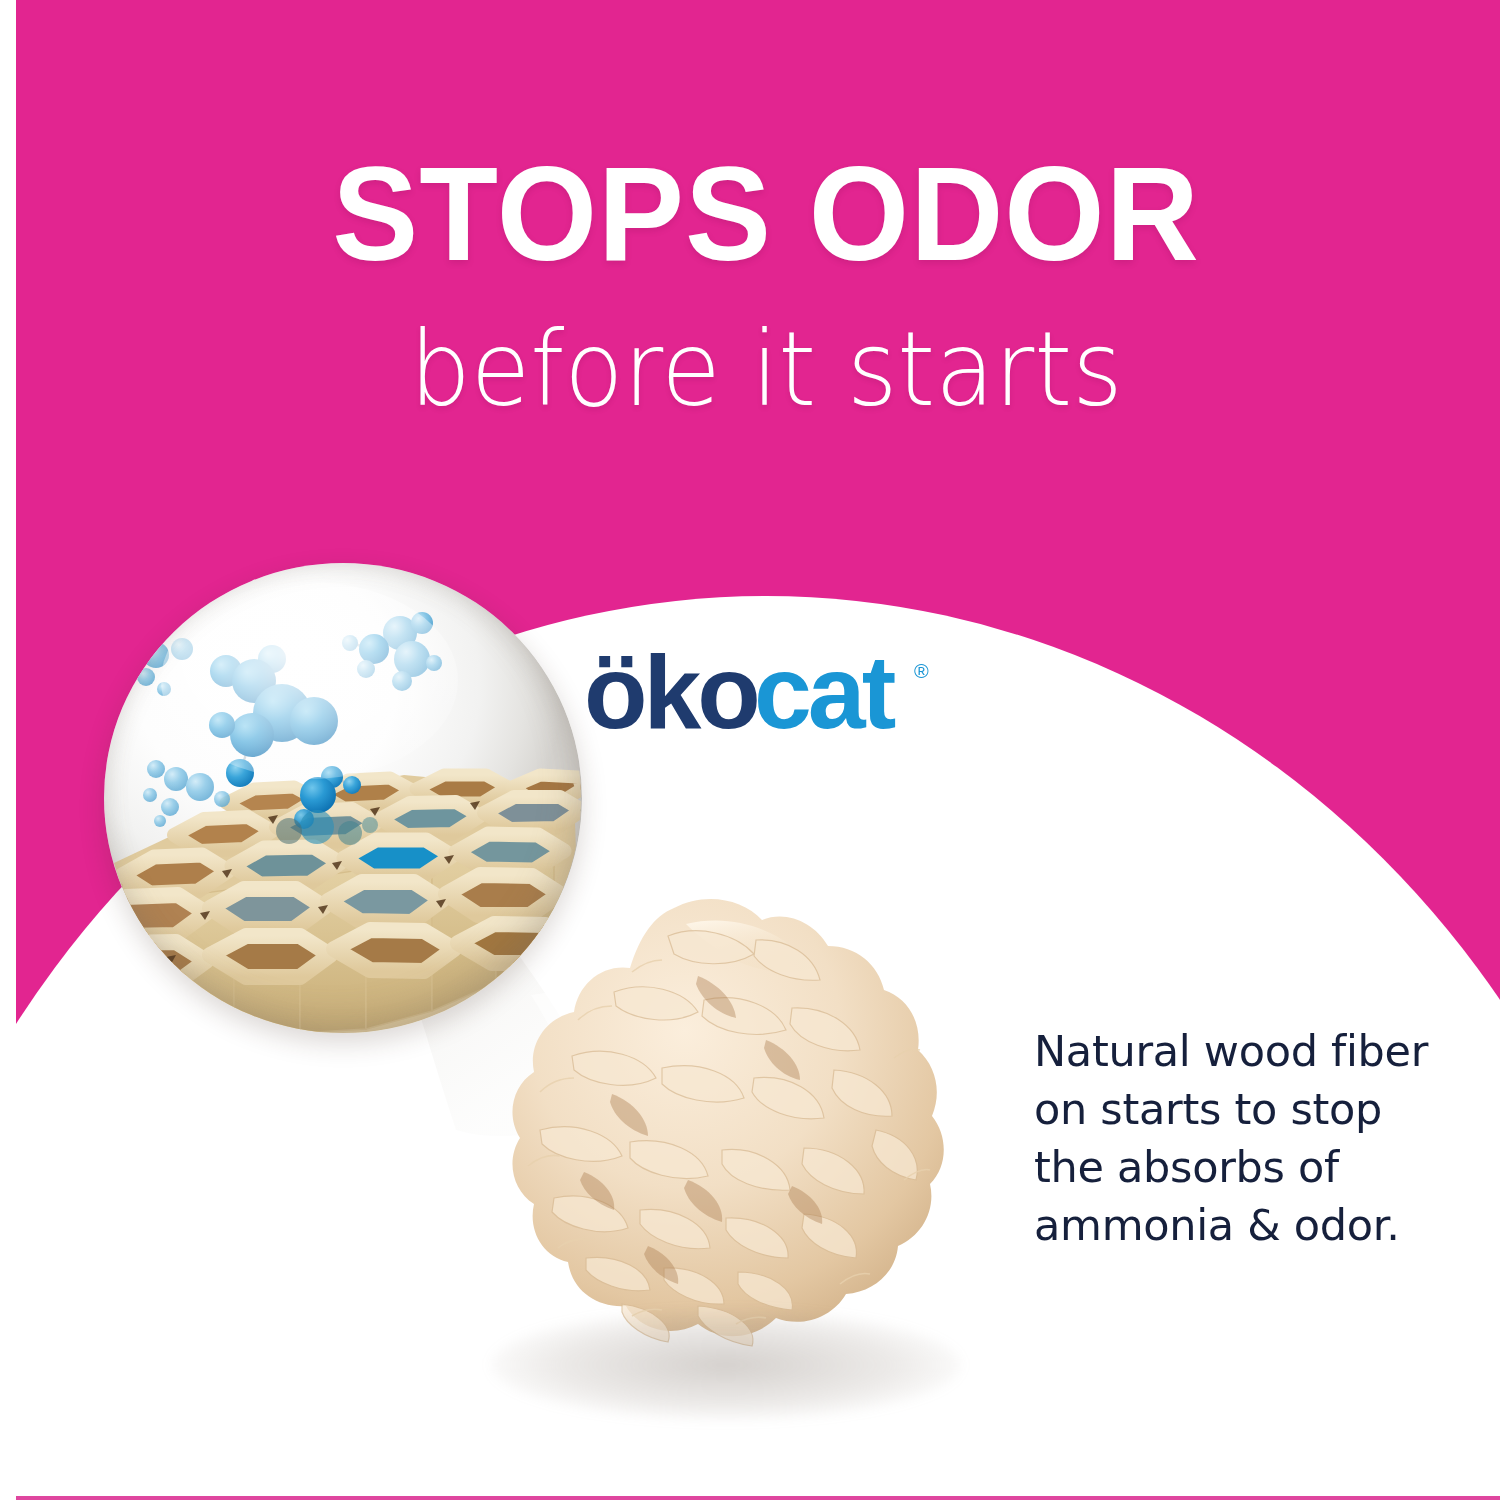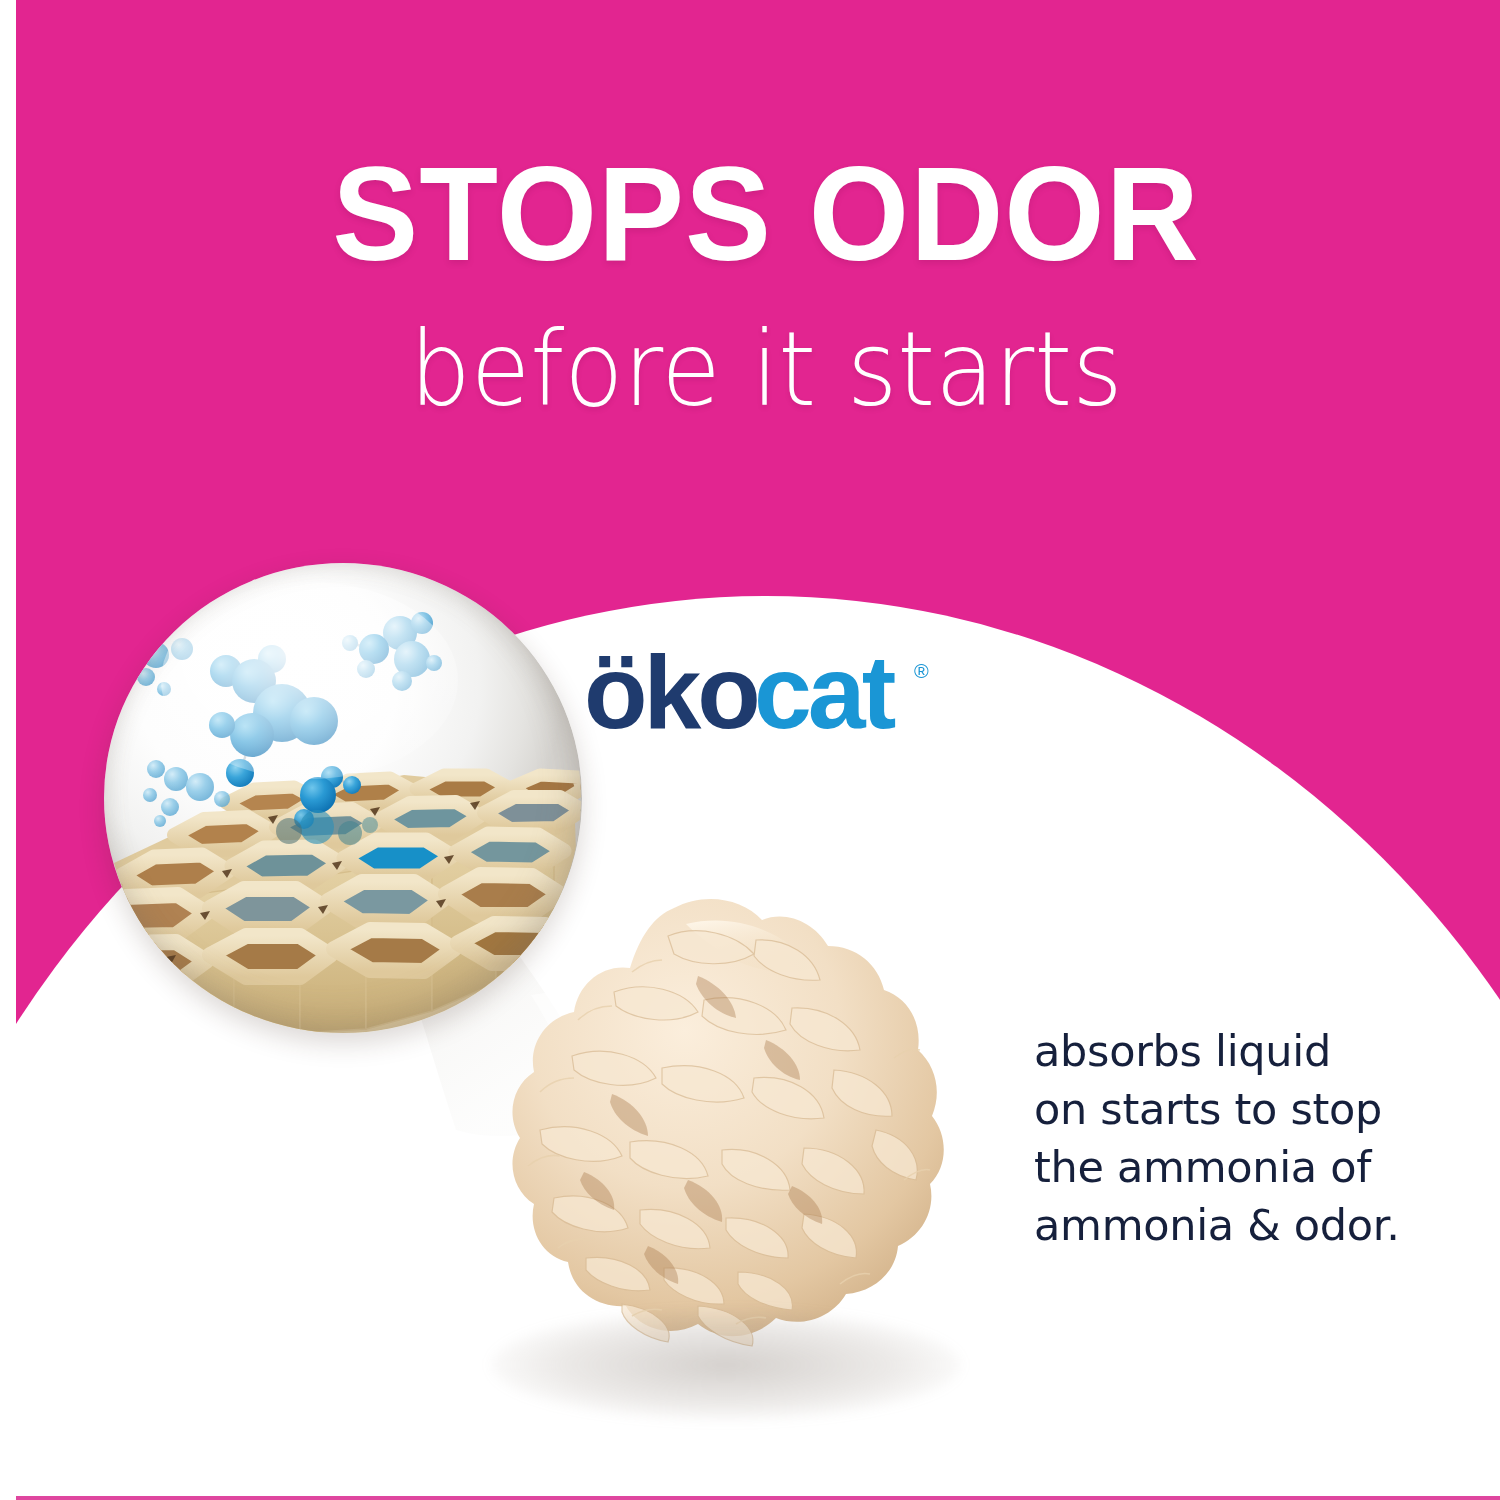--- a/index.html
+++ b/index.html
@@ -445,19 +445,19 @@
   <div class="logo">
     <svg viewBox="0 0 370 120" width="370" height="120">
 
       <text x="0" y="92" font-family="Liberation Sans, sans-serif" font-size="104" font-weight="bold" letter-spacing="-4" fill="#1F3B6E">öko</text>
       <text x="170" y="92" font-family="Liberation Sans, sans-serif" font-size="104" font-weight="bold" letter-spacing="-4" fill="#1A96D5">cat</text>
       <text x="330" y="42" font-family="Liberation Sans, sans-serif" font-size="20" fill="#1A96D5">®</text>
     </svg>
   </div>
 
   <div class="body-copy">
-    <span class="ln">absorbs liquid</span>
+    <span class="ln">Natural wood fiber</span>
     <span class="ln">on starts to stop</span>
-    <span class="ln">the ammonia of</span>
+    <span class="ln">the absorbs of</span>
     <span class="ln">ammonia &amp; odor.</span>
   </div>
 
 </div>
 
 </body></html>

